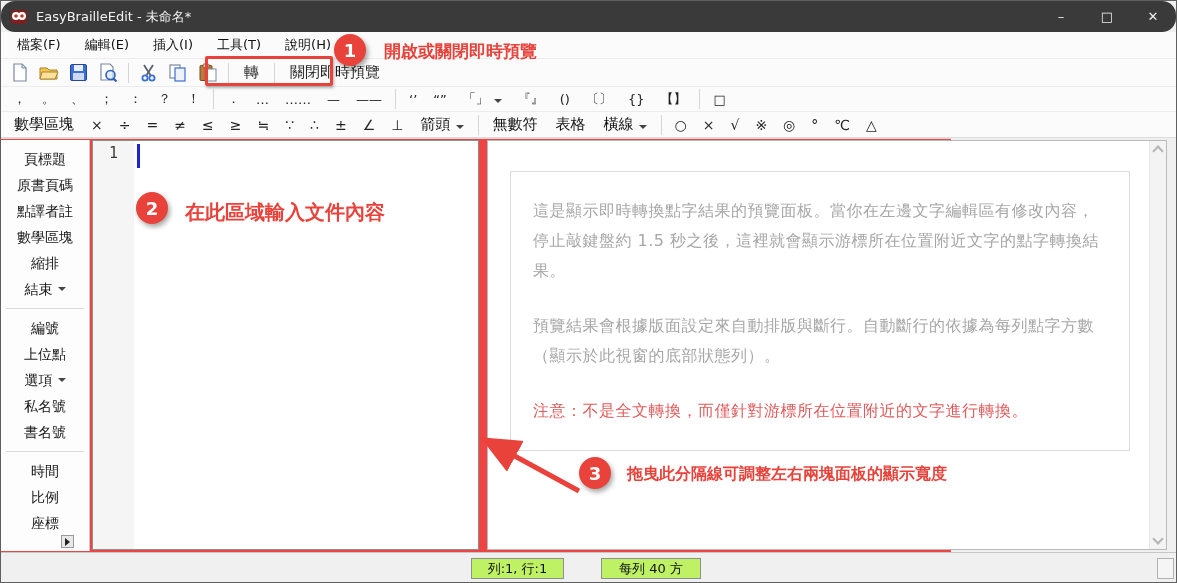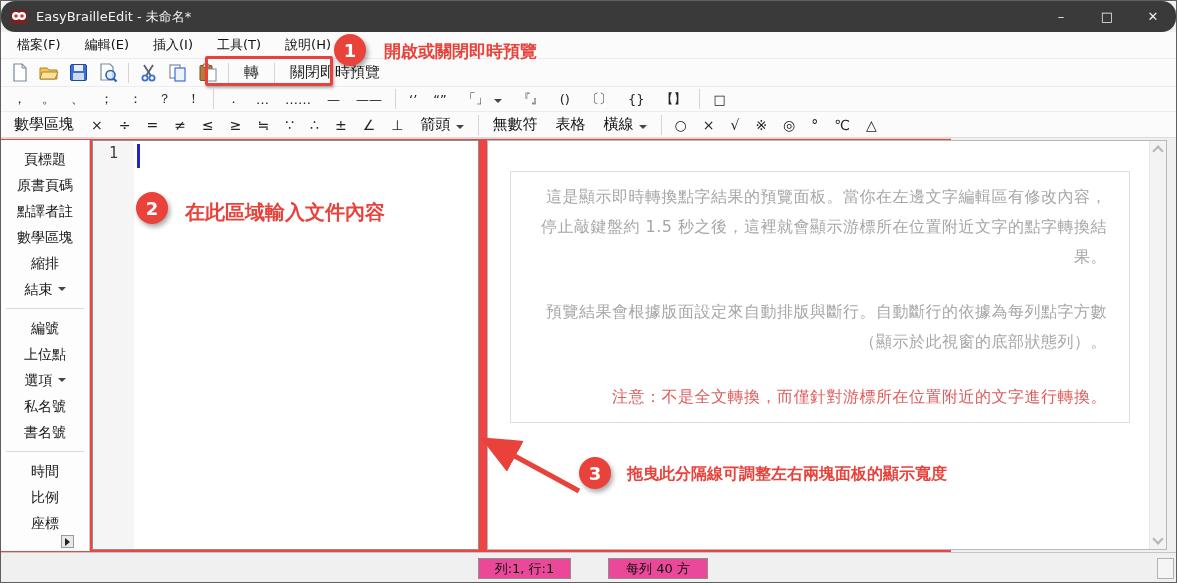--- a/index.html
+++ b/index.html
@@ -56,37 +56,37 @@
   .editor { position:absolute; left:91px; top:1px; width:387px; height:410px;
             background:#fff; border:1px solid #8f8f8f; }
   .gutter { position:absolute; left:0; top:0; width:41px; height:100%; background:#f5f5f5; }
   .line-no { font-size:15px; color:#3e3e36; text-align:center; padding-top:3px;
              font-family:"DejaVu Sans Mono","Liberation Mono",monospace; }
   .caret { position:absolute; left:44px; top:3px; width:3px; height:24px; background:#2323cc; }
 
   .preview { position:absolute; left:486px; top:1px; width:680px; height:410px;
              background:#fff; border:1px solid #b9b9b9; }
   .preview-box { position:absolute; left:22px; top:30px; width:620px;
-                 border:1px solid #dcdcdc; padding:10px 22px;text-align:right; }
+                 border:1px solid #dcdcdc; padding:24px 22px; }
   .preview-box p { font-size:16px; line-height:30px; color:#a7a7a7; letter-spacing:0.5px; }
   .preview-box p + p { margin-top:25px; }
   .preview-note { color:#e05c5c !important; }
 
   .vscroll { position:absolute; right:0; top:0; width:17px; height:100%; background:#f3f3f3;
              border-left:1px solid #e6e6e6; }
   .chev { position:absolute; left:4px; width:8px; height:8px;
           border-left:2px solid #b5b5b5; border-top:2px solid #b5b5b5; }
   .chev-up { top:6px; transform:rotate(45deg); }
   .chev-down { bottom:6px; transform:rotate(225deg); }
 
   
   .statusbar { position:absolute; bottom:0; left:0; width:100%; height:30px;
                background:#f0f0f0; border-top:1px solid #c6c6c6; }
   .status-box { position:absolute; top:5px; height:21px; line-height:19px; text-align:center;
-                font-size:13px; color:#111; border:1px solid #8f8f8f; background:#ec4899;margin-left:7px; }
+                font-size:13px; color:#111; border:1px solid #8f8f8f; background:#bef264; }
   .sb1 { left:470px; width:93px; }
   .sb2 { left:600px; width:100px; }
   .grip-box { position:absolute; right:2px; top:5px; width:17px; height:21px;
               border:1px solid #b2b2b2; background:#f5f5f5; }
 
   
   .ann-circle { position:absolute; width:32px; height:32px; border-radius:50%;
                 background:#e8423b; color:#fff; font-size:18px; font-weight:bold;
                 display:flex; align-items:center; justify-content:center;
                 box-shadow:2px 3px 5px rgba(0,0,0,.35); z-index:50; }

